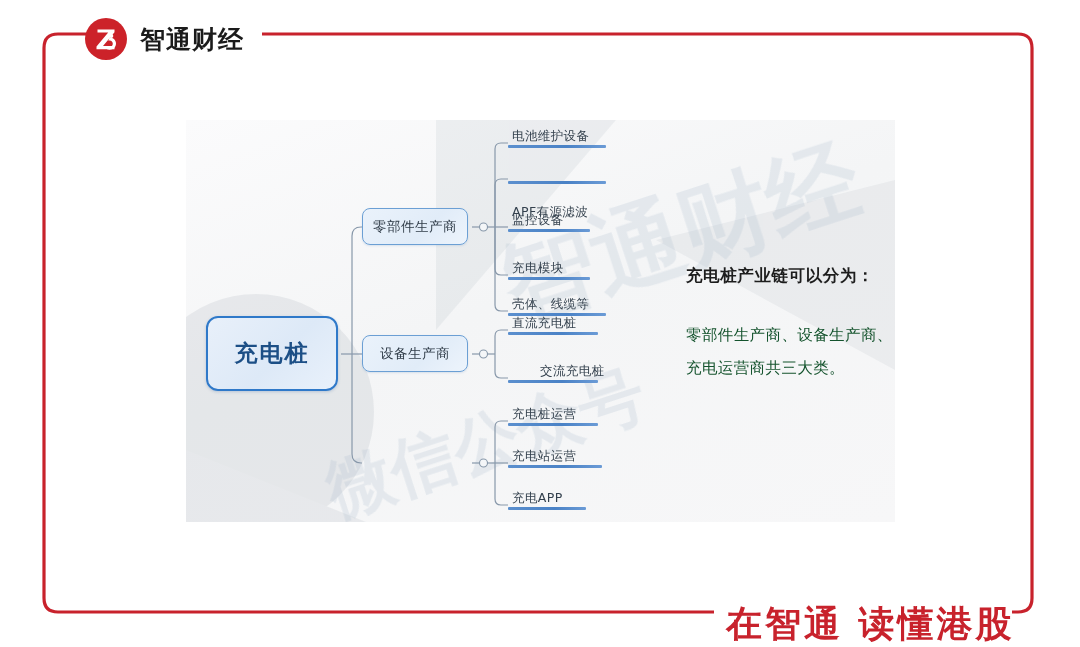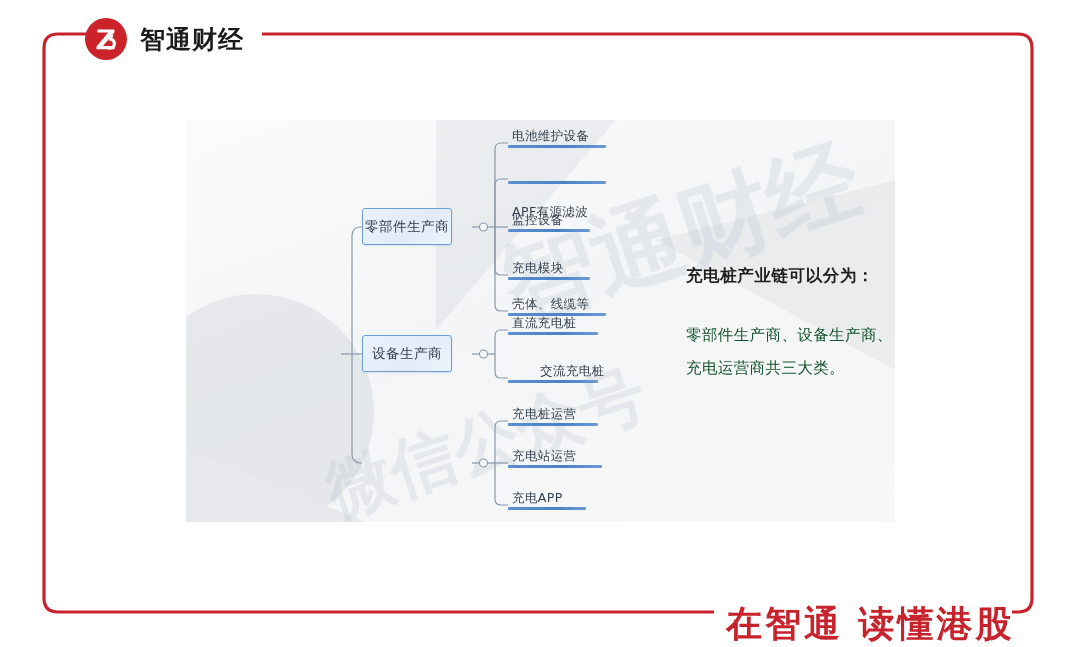--- a/index.html
+++ b/index.html
@@ -48,22 +48,22 @@
     font-family:"DejaVu Sans","Liberation Sans",sans-serif;
   }
   .node-root {
     left:20px; top:196px; width:132px; height:75px;
     border:2.5px solid #2f79c9; border-radius:12px;
     background:linear-gradient(135deg,#e8f0fa 0%,#dde9f7 55%,#e9f1fb 100%);
     color:#1c4f86; font-size:23px; font-weight:700; letter-spacing:2px;
     box-shadow:0 1px 3px rgba(80,120,170,.30);
   }
   .node-branch {
-    width:90px; height:37px;
-    border:1.4px solid #6b9fd4; border-radius:3px;
+    width:106px; height:37px;
+    border:1.4px solid #6b9fd4; border-radius:8px;
     background:linear-gradient(135deg,#eaf2fb 0%,#e1ecf8 60%,#edf4fc 100%);
     color:#2f3b47; font-size:13.5px; font-weight:400; letter-spacing:.5px;
     box-shadow:0 1px 2px rgba(110,150,195,.22);
   }
   .branch-1 { left:176px; top:88px; }
   .branch-2 { left:176px; top:215px; }
   .branch-3 { left:176px; top:324px; }
 
   .leaf {
     position:absolute; white-space:nowrap;
@@ -152,20 +152,23 @@
         <path d="M 309 343 L 322 343"></path>
         <path d="M 309 343 L 309 379 Q 309 385 315 385 L 322 385"></path>
       </g>
       <g fill="#f4f6f8" stroke="#8898aa" stroke-width="1.1">
         <circle cx="297.5" cy="107" r="4"></circle>
         <circle cx="297.5" cy="234" r="4"></circle>
         <circle cx="297.5" cy="343" r="4"></circle>
       </g>
     </svg>
 
+    <div class="node node-root">
+      <span>充电桩</span>
+    </div>
 
     <div class="node node-branch branch-1">
       <span>零部件生产商</span>
     </div>
     <div class="node node-branch branch-2">
       <span>设备生产商</span>
     </div>
 
     <div class="leaf" style="left:326px; top:8px;">电池维护设备</div>
     <div class="leaf-bar" style="left:322px; top:25px; width:98px;"></div>

